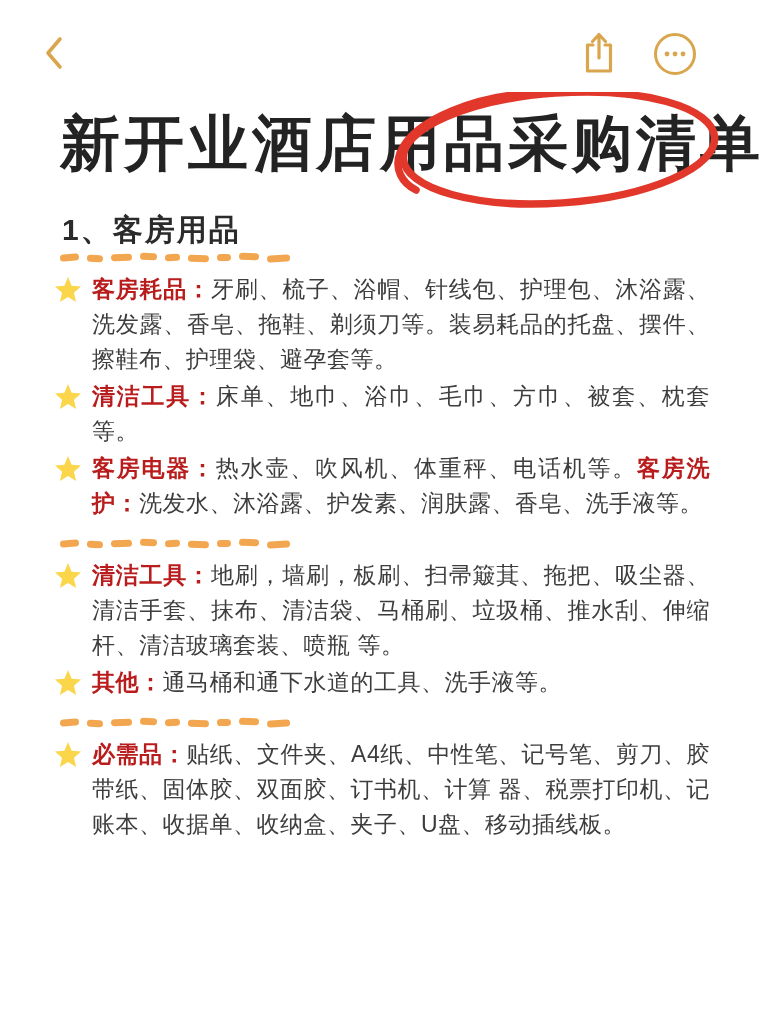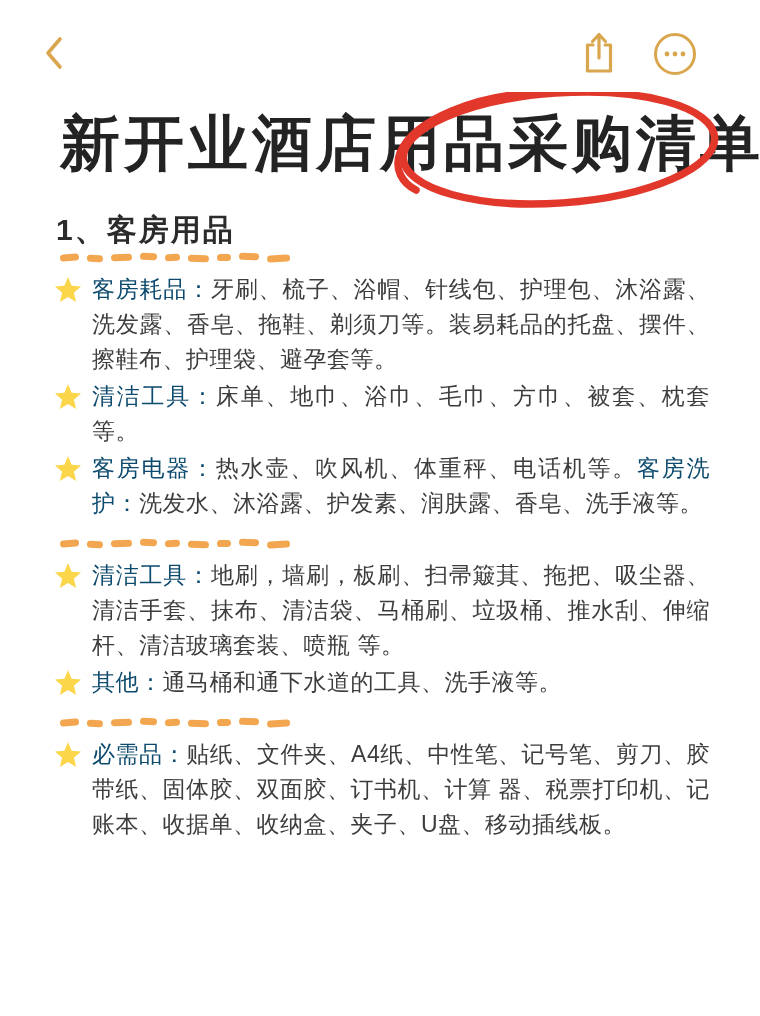--- a/index.html
+++ b/index.html
@@ -18,39 +18,39 @@
 
   .title-wrap { position:relative; padding-left:60px; }
   .note-title { font-size:60px; font-weight:800; letter-spacing:4px; line-height:96px;
                 color:#232323; white-space:nowrap; }
   .red-circle { position:absolute; left:386px; top:-17px; pointer-events:none; }
 
   .content { padding:0 50px 0 54px; }
 
   .cat { margin-top:18px; }
   .cat-heading { font-size:30px; font-weight:800; color:#2b2b2b; letter-spacing:2px;
-                 line-height:40px; margin-left:2px; }
+                 line-height:40px; margin-left:8px; }
   .dashline { display:flex; gap:8px; align-items:center; margin:3px 0 0 6px; height:9px; }
   .dashline i { display:block; height:7px; border-radius:4px; background:#F2A64F; }
   .dashline i:nth-child(1){ width:19px; transform:rotate(-4deg); }
   .dashline i:nth-child(2){ width:16px; transform:rotate(3deg) translateY(1px); }
   .dashline i:nth-child(3){ width:21px; transform:rotate(-2deg); }
   .dashline i:nth-child(4){ width:17px; transform:rotate(2deg) translateY(-1px); }
   .dashline i:nth-child(5){ width:15px; transform:rotate(-3deg); }
   .dashline i:nth-child(6){ width:21px; transform:rotate(3deg) translateY(1px); }
   .dashline i:nth-child(7){ width:14px; transform:rotate(-2deg); }
   .dashline i:nth-child(8){ width:20px; transform:rotate(2deg) translateY(-1px); }
   .dashline i:nth-child(9){ width:23px; transform:rotate(-4deg) translateY(1px); }
 
   .items { margin-top:10px; }
   .item { display:flex; align-items:flex-start; margin-bottom:2px; }
   .star-cell { width:38px; flex:none; padding-top:4px; line-height:0; }
   .itext { flex:1; font-size:23px; line-height:35px; text-align:justify;
            text-justify:inter-ideograph; color:#3d3d3d; letter-spacing:0.5px; }
-  .itext b { font-weight:400; color:#0c4a6e;margin-top:8px; }
+  .itext b { font-weight:700; color:#b91c1c;margin-top:8px; }
 </style>
 </head>
 <body>
 
 <div class="screen">
 
   <header class="navbar">
     <button class="nav-btn back">
       <svg width="20" height="34" viewBox="0 0 20 34">
         <path d="M16 3 L4 17 L16 31" fill="none" stroke="#D9A64E" stroke-width="3.6" stroke-linecap="round" stroke-linejoin="round"></path>

